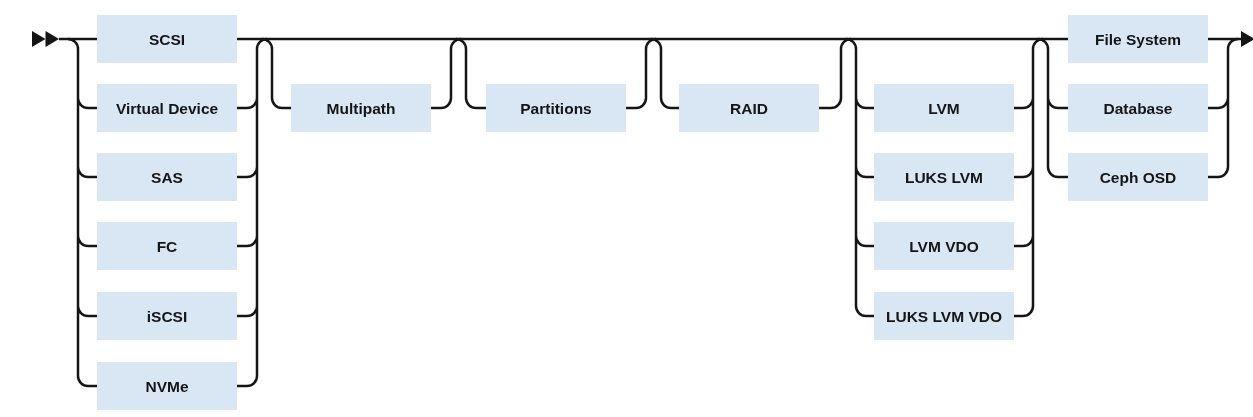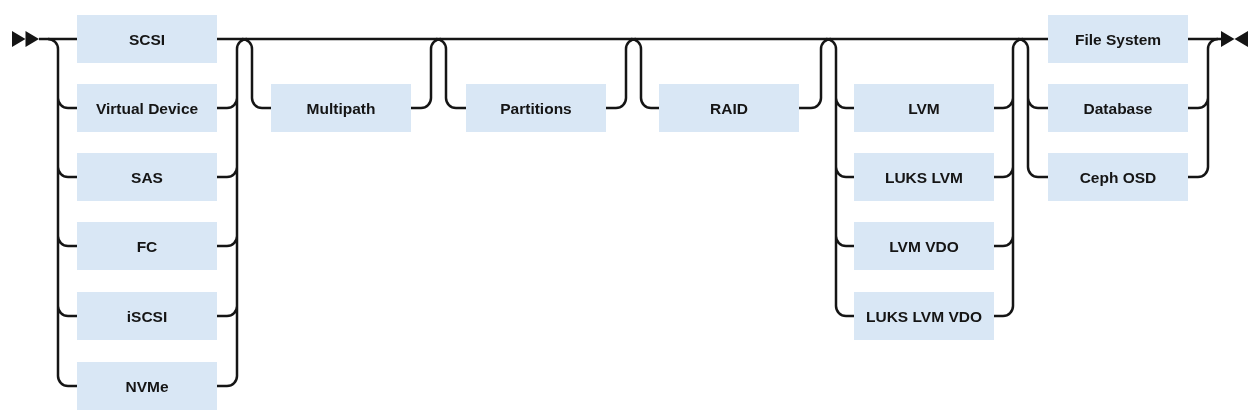--- a/index.html
+++ b/index.html
@@ -6,20 +6,21 @@
     margin: 0;
     padding: 0;
     background: var(--bg, #ffffff);
     width: 1253px;
     height: 417px;
     overflow: hidden;
   }
   .diagram-wrap {
     width: 1084px;
     height: 417px;
+    padding-left: 20px;
   }
   svg { display: block; }
   .rail {
     fill: none;
     stroke: var(--line, #151515);
     stroke-width: 2.5;
     stroke-linecap: butt;
   }
   .node {
     fill: var(--node-fill, #d9e7f5);

